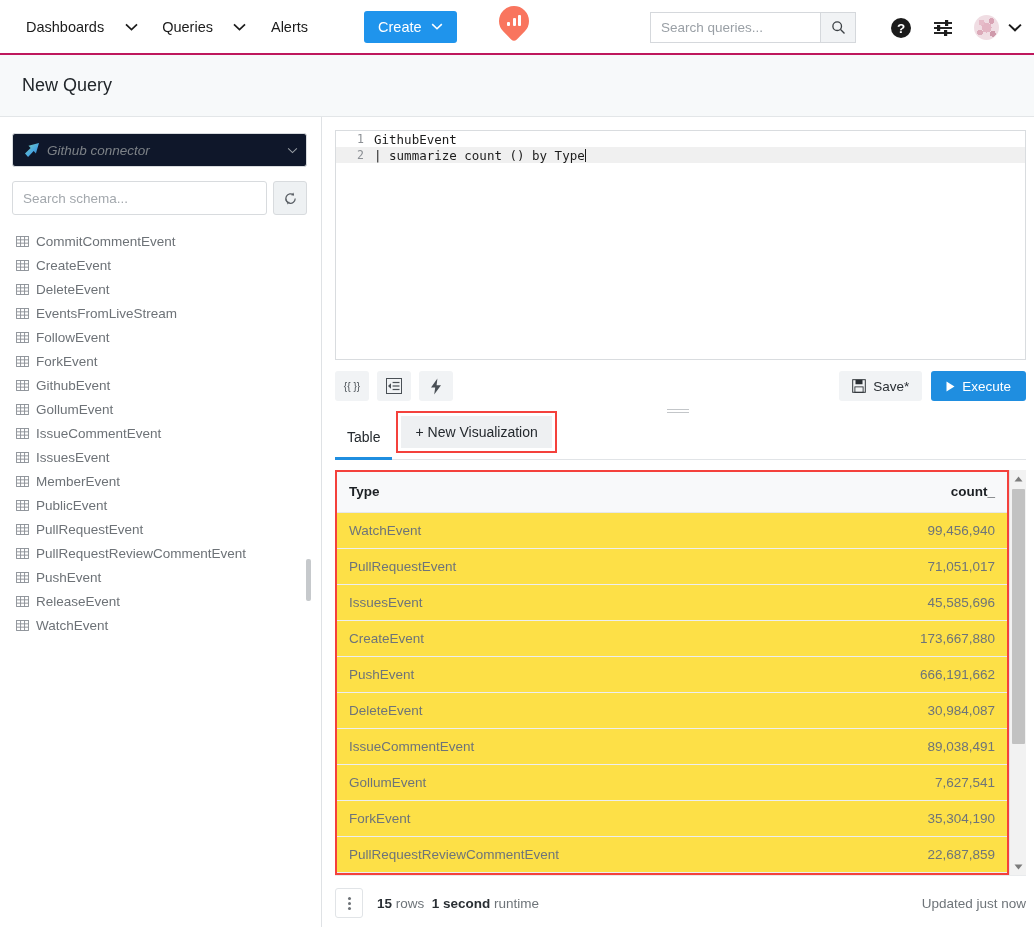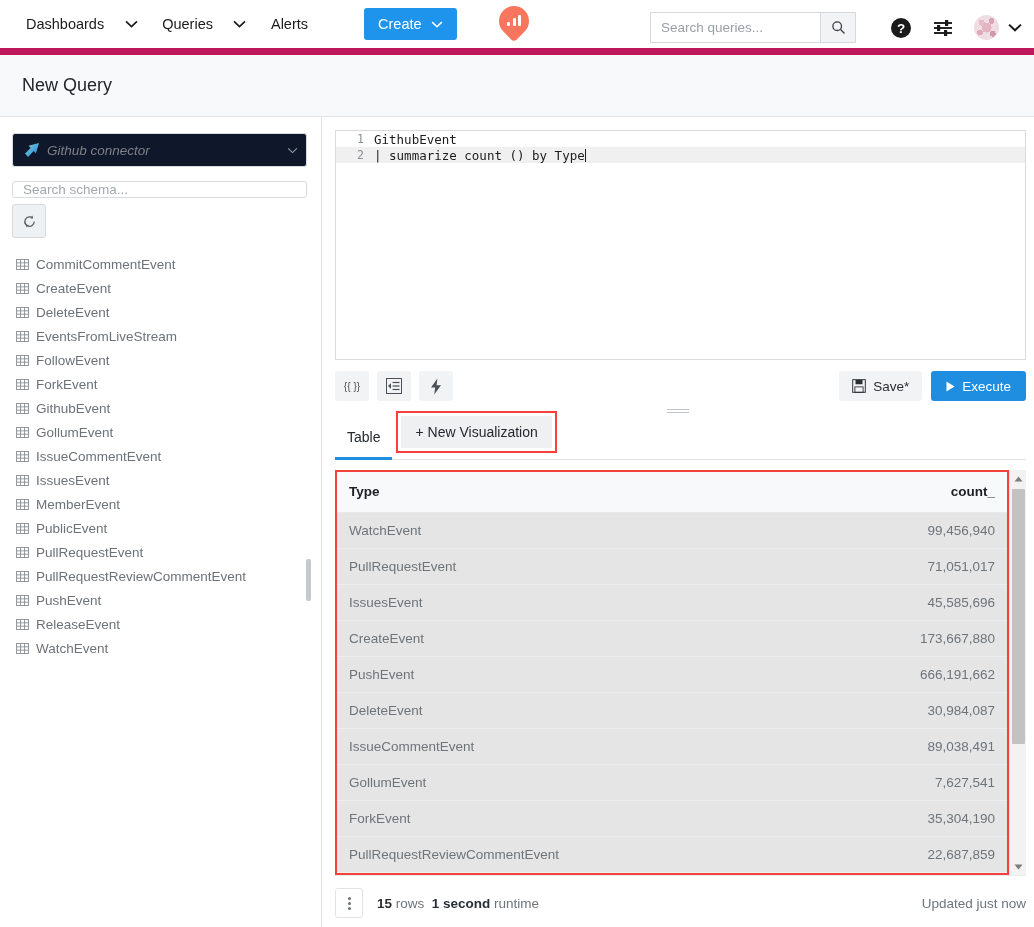--- a/index.html
+++ b/index.html
@@ -7,21 +7,21 @@
     width: 1034px; height: 927px;
     font-family: "Liberation Sans", sans-serif;
     background: #ffffff;
     overflow: hidden;
   }
 
   
   .topnav {
     height: 55px;
     background: #ffffff;
-    border-bottom: 7px solid #be185d;
+    border-bottom: 2px solid #be185d;
     display: flex;
     align-items: center;
     padding: 0 12px 0 22px;
     position: relative;
   }
   .nav-item {
     font-size: 14.5px;
     color: #1b1b1b;
     padding: 6px 4px;
     cursor: pointer;
@@ -150,21 +150,21 @@
     background: #0f172a;
     font-style: italic;
   }
   .connector-icon {
     width: 14px; height: 14px;
     margin-right: 8px;
     background: linear-gradient(135deg,#7fd4b0 0%, #4aa8e0 55%, #2b6fb5 100%);
     clip-path: polygon(0% 75%, 40% 35%, 25% 20%, 100% 0%, 78% 75%, 62% 58%, 22% 100%);
   }
   .connector-label { font-size: 13.5px; color: #7d8287; flex: 1; }
-  .schema-row { display: flex; margin-top: 14px; gap: 6px; flex-direction: column; }
+  .schema-row { display: flex; margin-top: 14px; gap: 6px; }
   .schema-input {
     flex: 1; height: 34px;
     border: 1px solid #d8dbde;
     border-radius: 3px;
     padding: 0 10px;
     font-size: 13.5px;
     font-family: inherit;
     color: #444; outline: none;
   }
   .schema-input::placeholder { color: #a3a8ad; }
@@ -324,21 +324,21 @@
     flex: 1;
     position: relative;
     margin: 10px 8px 0 13px;
     display: flex;
   }
   .results-box {
     flex: 1;
     border: 2px solid #f4413c;
     overflow: hidden;
     position: relative;
-    background: #e5e5e5;
+    background: #fde047;
   }
   table.results { width: 100%; border-collapse: collapse; table-layout: fixed; }
   table.results thead th {
     background: #f8f9fa;
     font-size: 13.5px;
     color: #1c2024;
     font-weight: 700;
     text-align: left;
     padding: 12px 12px;
     border-bottom: 1px solid #e6e8ea;

